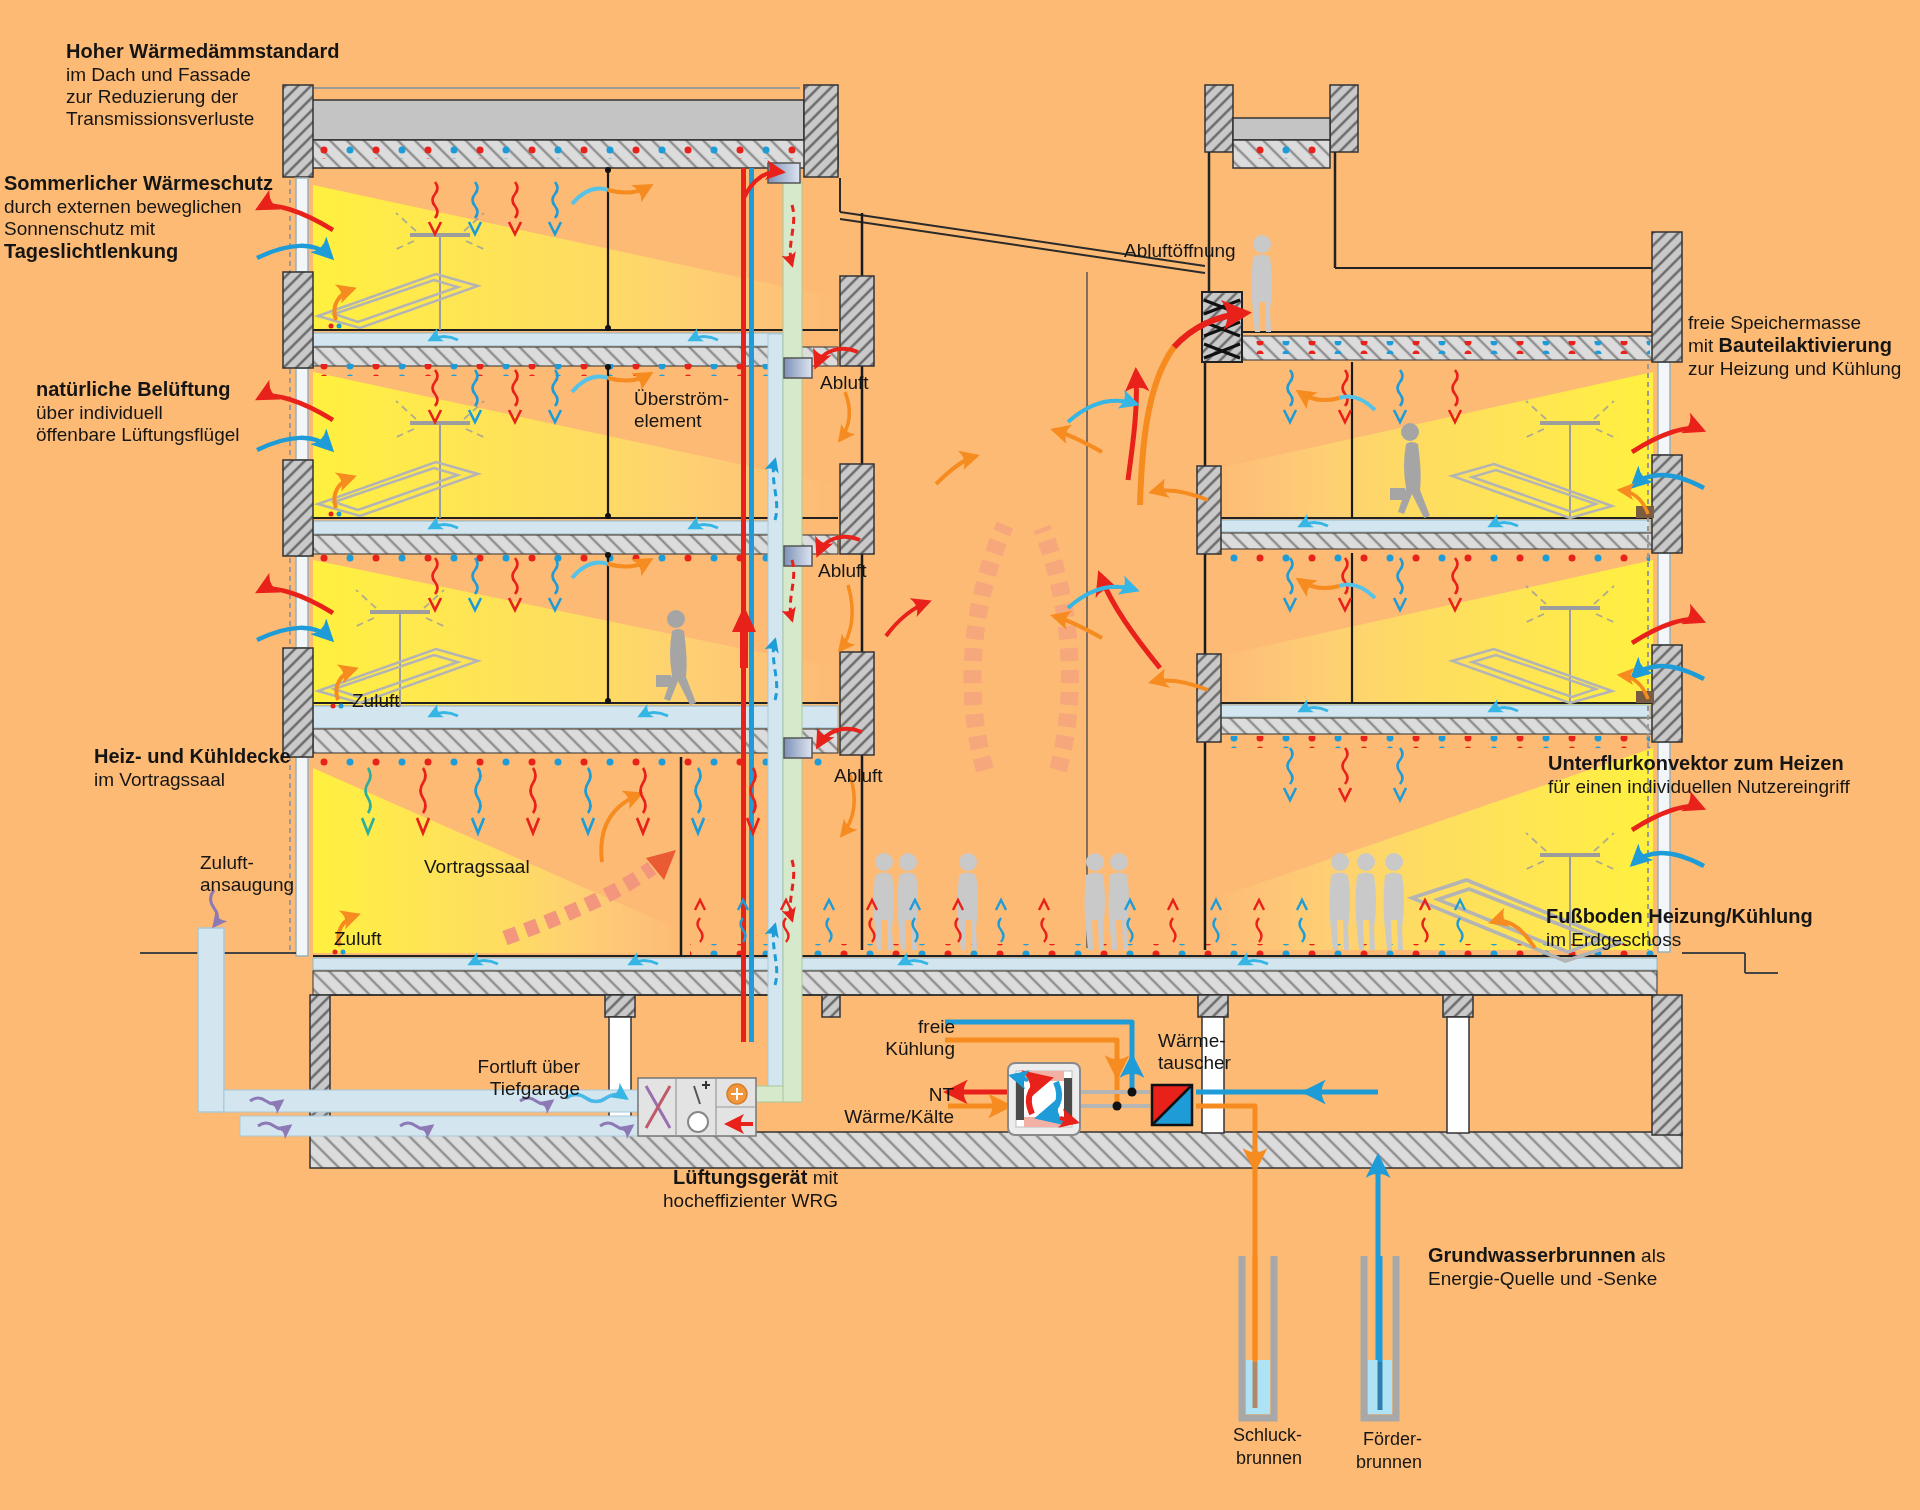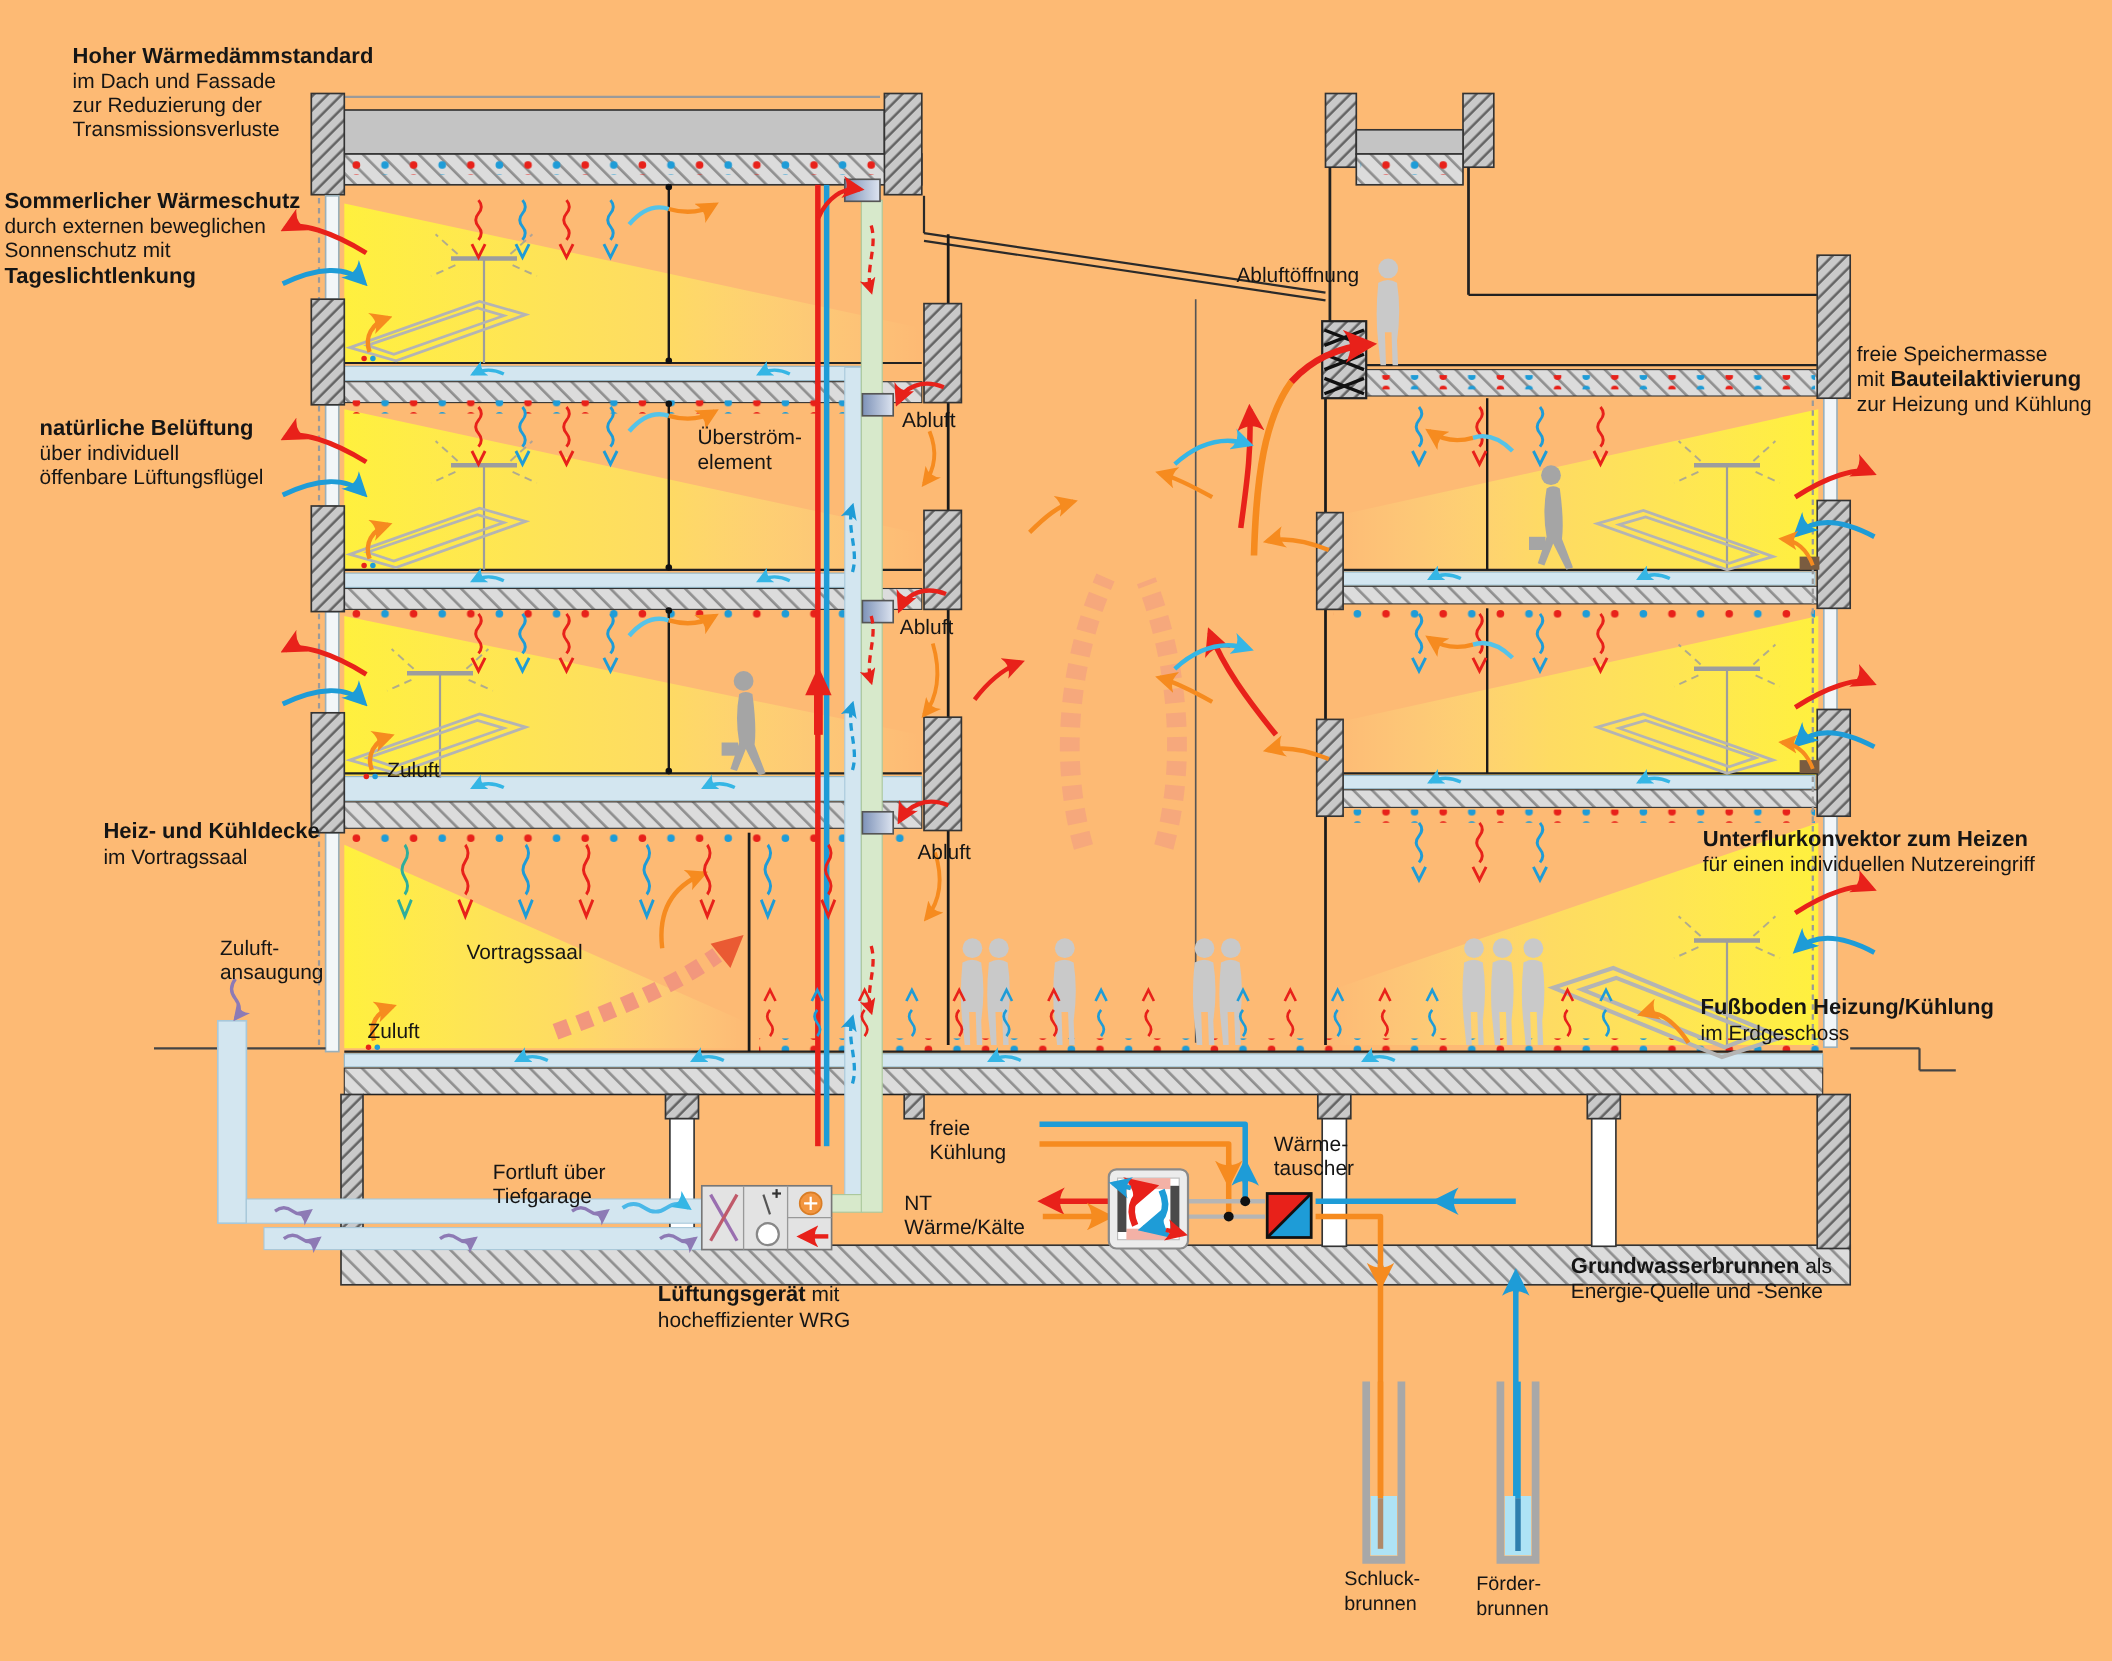--- a/index.html
+++ b/index.html
@@ -2,21 +2,21 @@
 <html><head>
 <meta charset="utf-8">
 <style>
   html,body{margin:0;padding:0;background:#fff}
   .canvas{position:relative;width:1920px;height:1510px;background:#fdba74;overflow:hidden;
           font-family:"Liberation Sans",sans-serif;color:#111}
   .canvas svg.base{position:absolute;left:0;top:0}
   .lbl{position:absolute;font-size:19px;line-height:1.18;white-space:nowrap;color:#151515}
   .lbl .b{font-weight:bold;font-size:20px}
   .lbl.small{font-size:18px;line-height:1.25}
-  .ctr{text-align:left}
+  .ctr{text-align:right}
 </style>
 </head>
 <body>
 
 <div class="canvas">
 
 <svg class="base" width="1920" height="1510" viewBox="0 0 1920 1510">
 <defs>
   <pattern id="hatchS" width="12" height="12" patternUnits="userSpaceOnUse" patternTransform="rotate(-45)">
     <rect width="12" height="12" fill="#dcdcdc"></rect>
@@ -609,21 +609,21 @@
   <div>NT</div>
   <div>Wärme/Kälte</div>
 </div>
 
 <div class="lbl" style="left:1158px;top:1030px">
   <div>Wärme-</div>
   <div>tauscher</div>
 </div>
 
 
-<div class="lbl" style="left:1428px;top:1140px">
+<div class="lbl" style="left:1428px;top:1244px">
   <div><span class="b">Grundwasserbrunnen</span><span> als</span></div>
   <div>Energie-Quelle und -Senke</div>
 </div>
 
 <div class="lbl small ctr" style="left:1222px;top:1424px;width:80px">
   <div>Schluck-</div>
   <div>brunnen</div>
 </div>
 
 <div class="lbl small ctr" style="left:1342px;top:1428px;width:80px">

